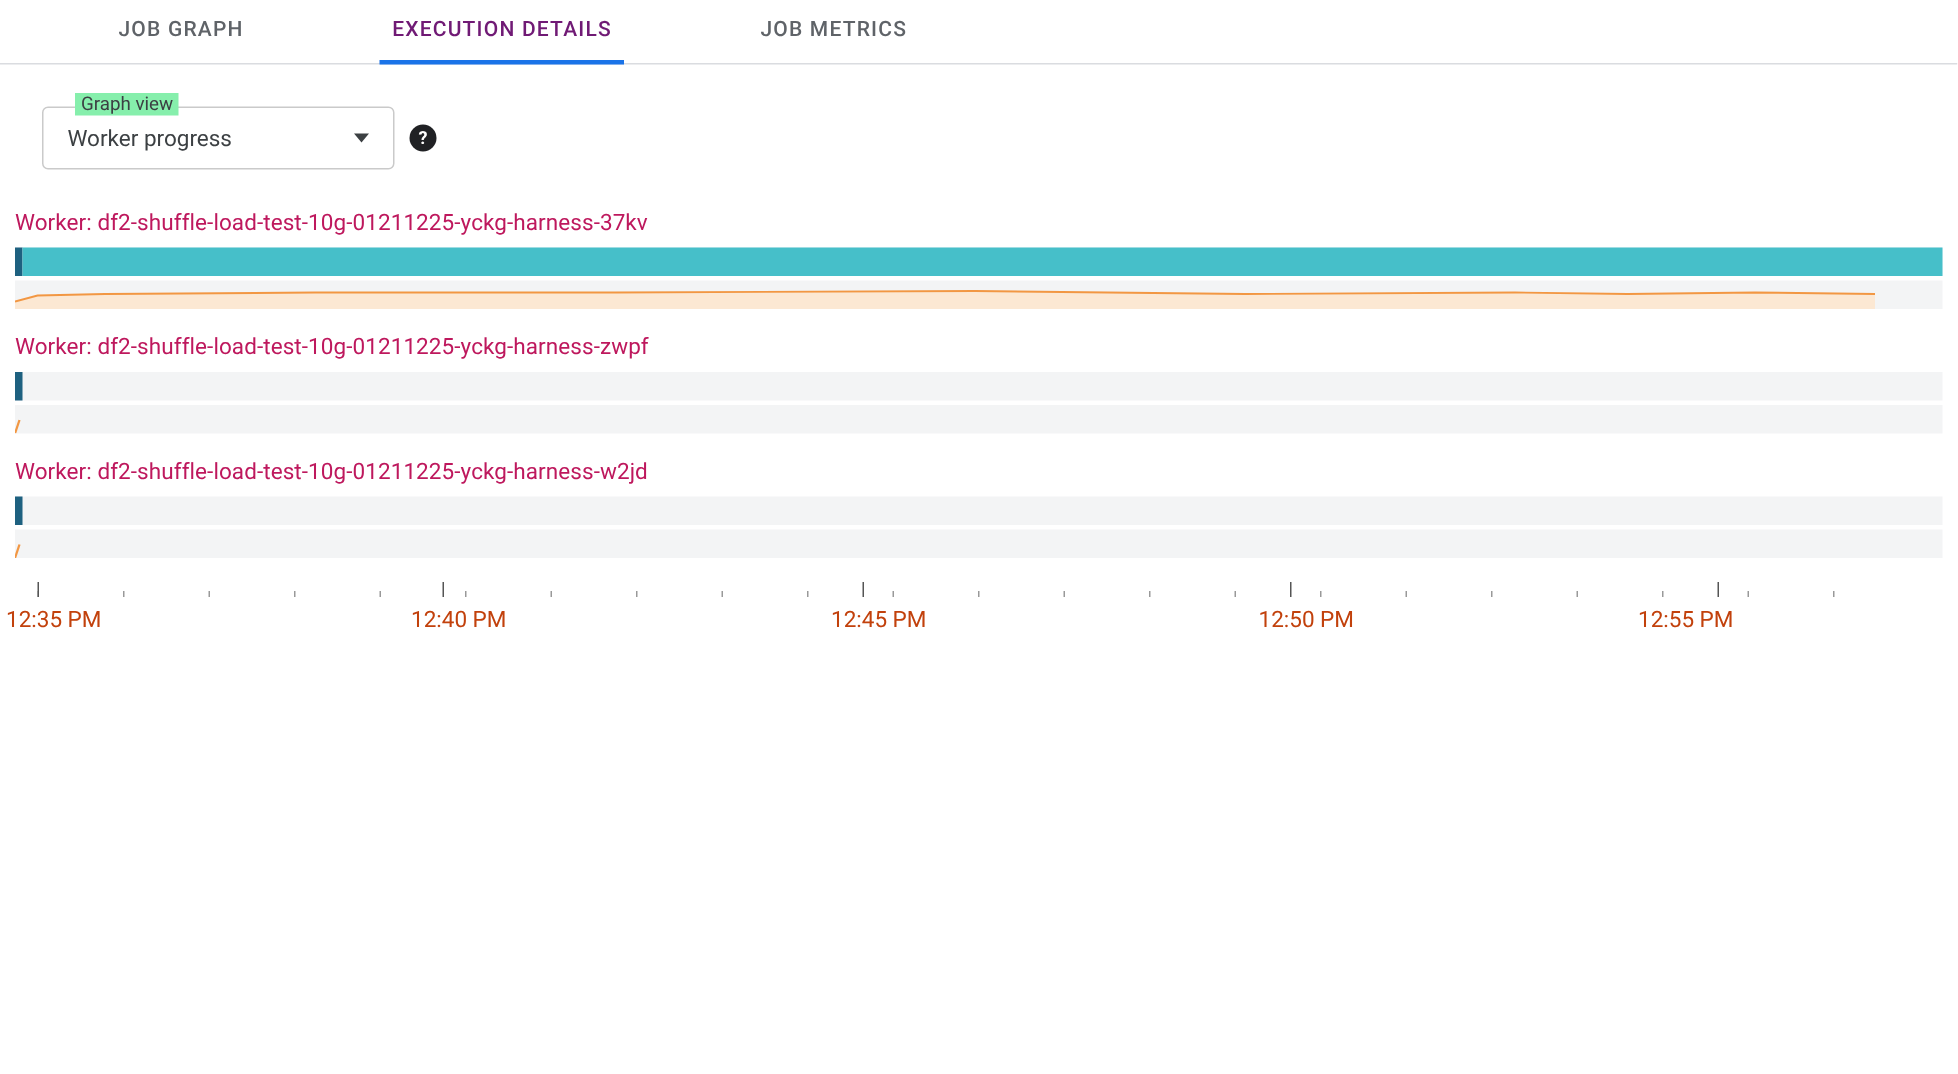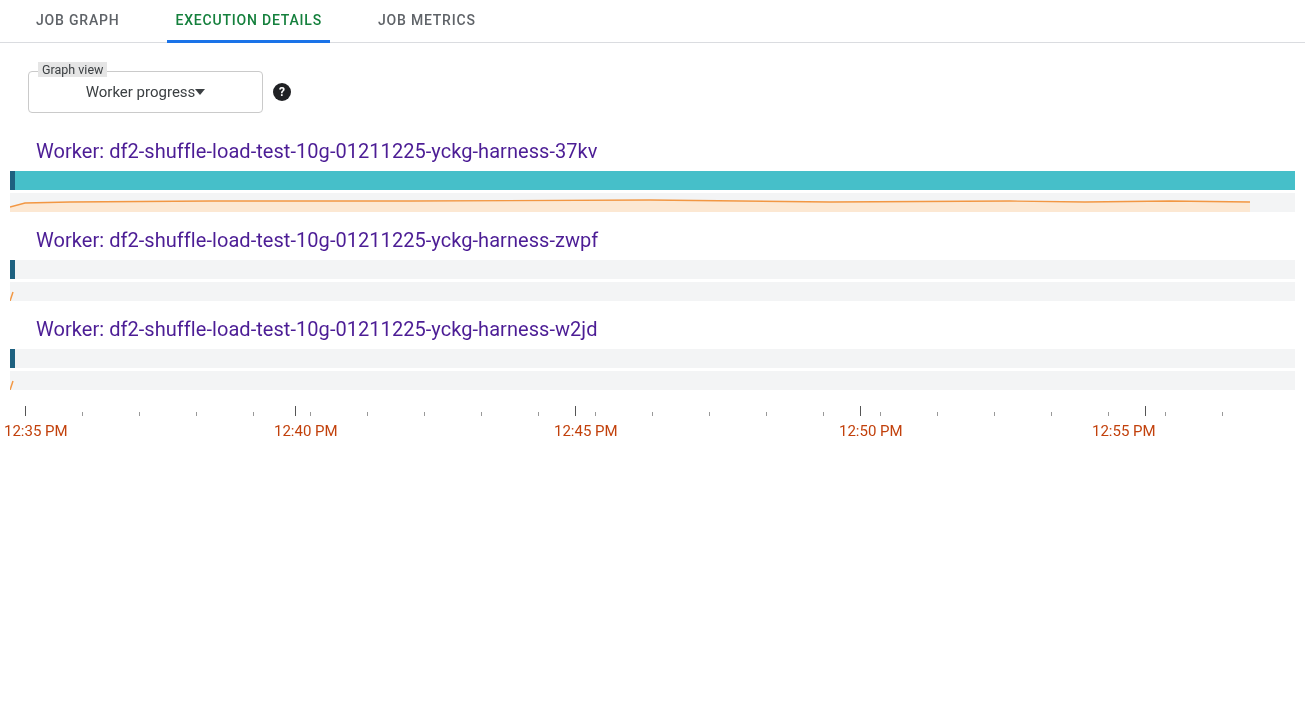--- a/index.html
+++ b/index.html
@@ -16,57 +16,58 @@
       gap: 40px;
     }
     .tab {
       padding: 12px 8px 14px 8px;
       font-size: 14px;
       font-weight: 500;
       letter-spacing: 0.8px;
       color: #5f6368;
       cursor: pointer;
       position: relative;
+      margin-left: 43px;
     }
     .tab.active {
-      color: #15803d;
+      color: #701a75;
     }
     .tab.active::after {
       content: "";
       position: absolute;
       left: 0; right: 0; bottom: -1px;
       height: 3px;
       background: #1a73e8;
     }
     .controls {
       display: flex;
       align-items: center;
       gap: 20px;
       padding: 28px 10px 8px 28px;
     }
     .field {
       position: relative;
     }
     .field-label {
       position: absolute;
       top: -9px;
-      left: 10px;
-      background: #e5e5e5;
+      left: 22px;
+      background: #86efac;
       padding: 0 4px;
       font-size: 12.5px;
       color: #3c4043;
     }
     .select-box {
       border: 1px solid #cacaca;
       border-radius: 4px;
       height: 42px;
       display: flex;
       align-items: center;
-      justify-content: center;
-      padding: 0 27px;
+      justify-content: space-between;
+      padding: 0 16px;
       font-size: 15px;
       color: #3c4043;
       cursor: pointer;
       min-width: 235px;
     }
     .select-box.small { min-width: 235px; }
     .caret {
       width: 0; height: 0;
       border-left: 5px solid transparent;
       border-right: 5px solid transparent;
@@ -89,25 +90,24 @@
       justify-content: center;
       cursor: pointer;
     }
     .chart-area {
       padding: 18px 10px 0 10px;
     }
     .worker-block {
       margin-bottom: 6px;
     }
     .worker-title {
-      font-size: 20px;
-      color: #4c1d95;
+      font-size: 15px;
+      color: #be185d;
       margin-bottom: 8px;
       letter-spacing: 0.05px;
-      margin-left: 26px;
     }
     .bar-track {
       background: #f3f4f5;
       height: 19px;
       position: relative;
       margin-bottom: 3px;
     }
     .bar-marker-start {
       position: absolute;
       left: 0;

